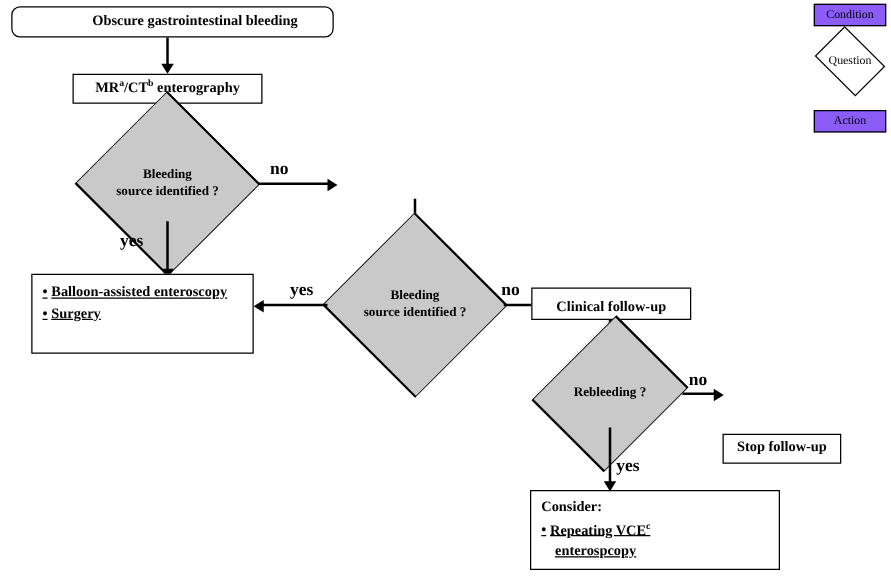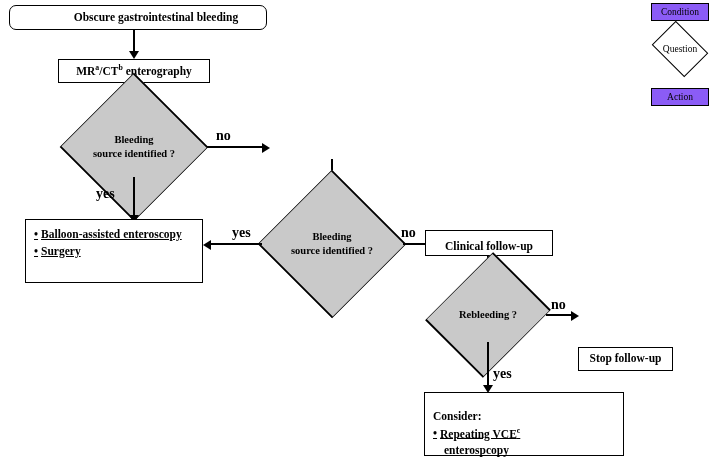--- a/index.html
+++ b/index.html
@@ -224,21 +224,21 @@
   <div class="elabel" style="left:551px; top:297px;">no</div>
 
   <div class="edge v" style="left:487px; top:342px; height:47px;"></div>
   <div class="arrow down" style="left:483px; top:385px;"></div>
   <div class="elabel" style="left:493px; top:366px;">yes</div>
 
   <div class="box" style="left:578px; top:303px; width:95px; height:24px;margin-top:44px;">
     <span>Stop follow-up</span>
   </div>
 
-  <div class="box left" style="left:424px; top:392px; width:200px; height:64px; display:block; padding-top:16px;">
+  <div class="box left" style="left:424px; top:392px; width:200px; height:64px; display:block; padding-top:6px;">
     <div style="font-weight:bold; font-size:11.5px; white-space:nowrap;">Consider:</div>
     <ul class="bullet-list">
       <li><span class="b">•</span><span>Repeating VCE</span><sup>c</sup></li>
       <li class="indent"><span>enterospcopy</span></li>
     </ul>
   </div>
 
 </div>
 
 </body></html>

